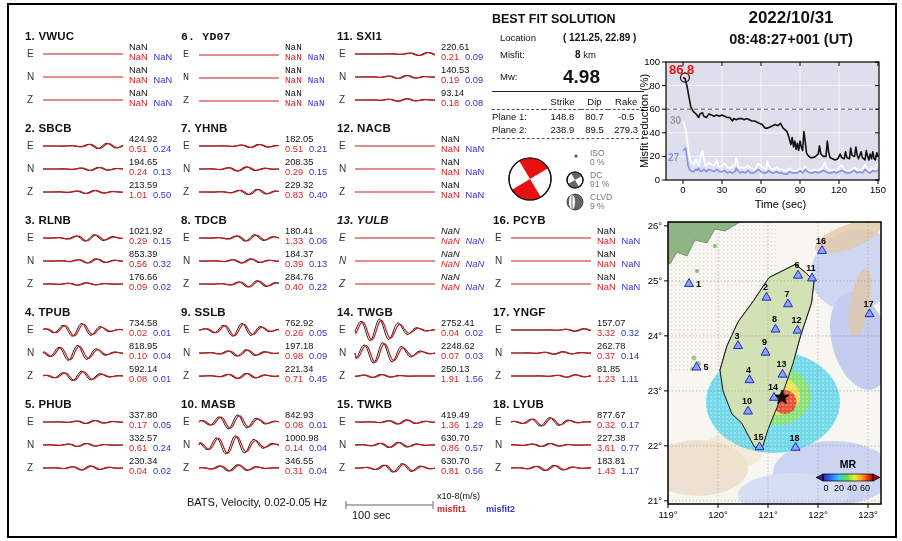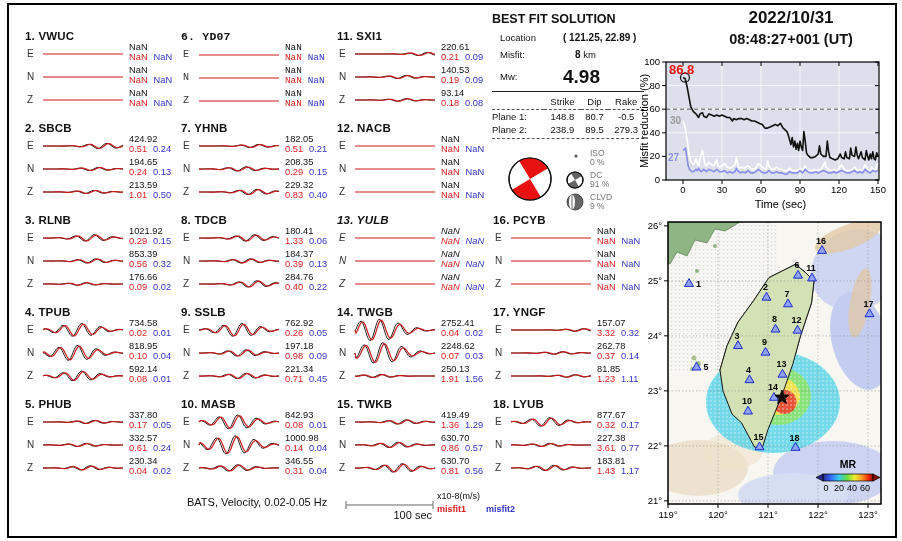--- a/index.html
+++ b/index.html
@@ -34,21 +34,21 @@
   #datehead{left:688px;top:8px;width:206px;text-align:center;}
   #date-line{font-size:17px;font-weight:bold;}
   #time-line{font-size:14.5px;font-weight:bold;margin-top:3px;}
   
   #components{left:556px;top:148px;width:90px;}
   .comp-row{position:relative;height:22px;}
   .comp-name{position:absolute;left:34px;top:0;font-size:8.5px;color:#777;}
   .comp-pct{position:absolute;left:34px;top:9px;font-size:8.5px;color:#777;}
   
   #caption{left:187px;top:496px;font-size:11px;}
-  #scale-label{left:352px;top:509px;width:80px;text-align:right;font-size:11px;}
+  #scale-label{left:352px;top:509px;width:80px;text-align:left;font-size:11px;}
   #units{left:437px;top:491px;font-size:9px;}
   #legend{left:437px;top:504px;font-size:9px;font-weight:bold;}
   #legend .m1{margin-right:20px;}
   text{font-family:"Liberation Sans",sans-serif;}
 </style>
 </head>
 <body>
 
 <div id="canvas">
   <div id="outer-frame"></div>

